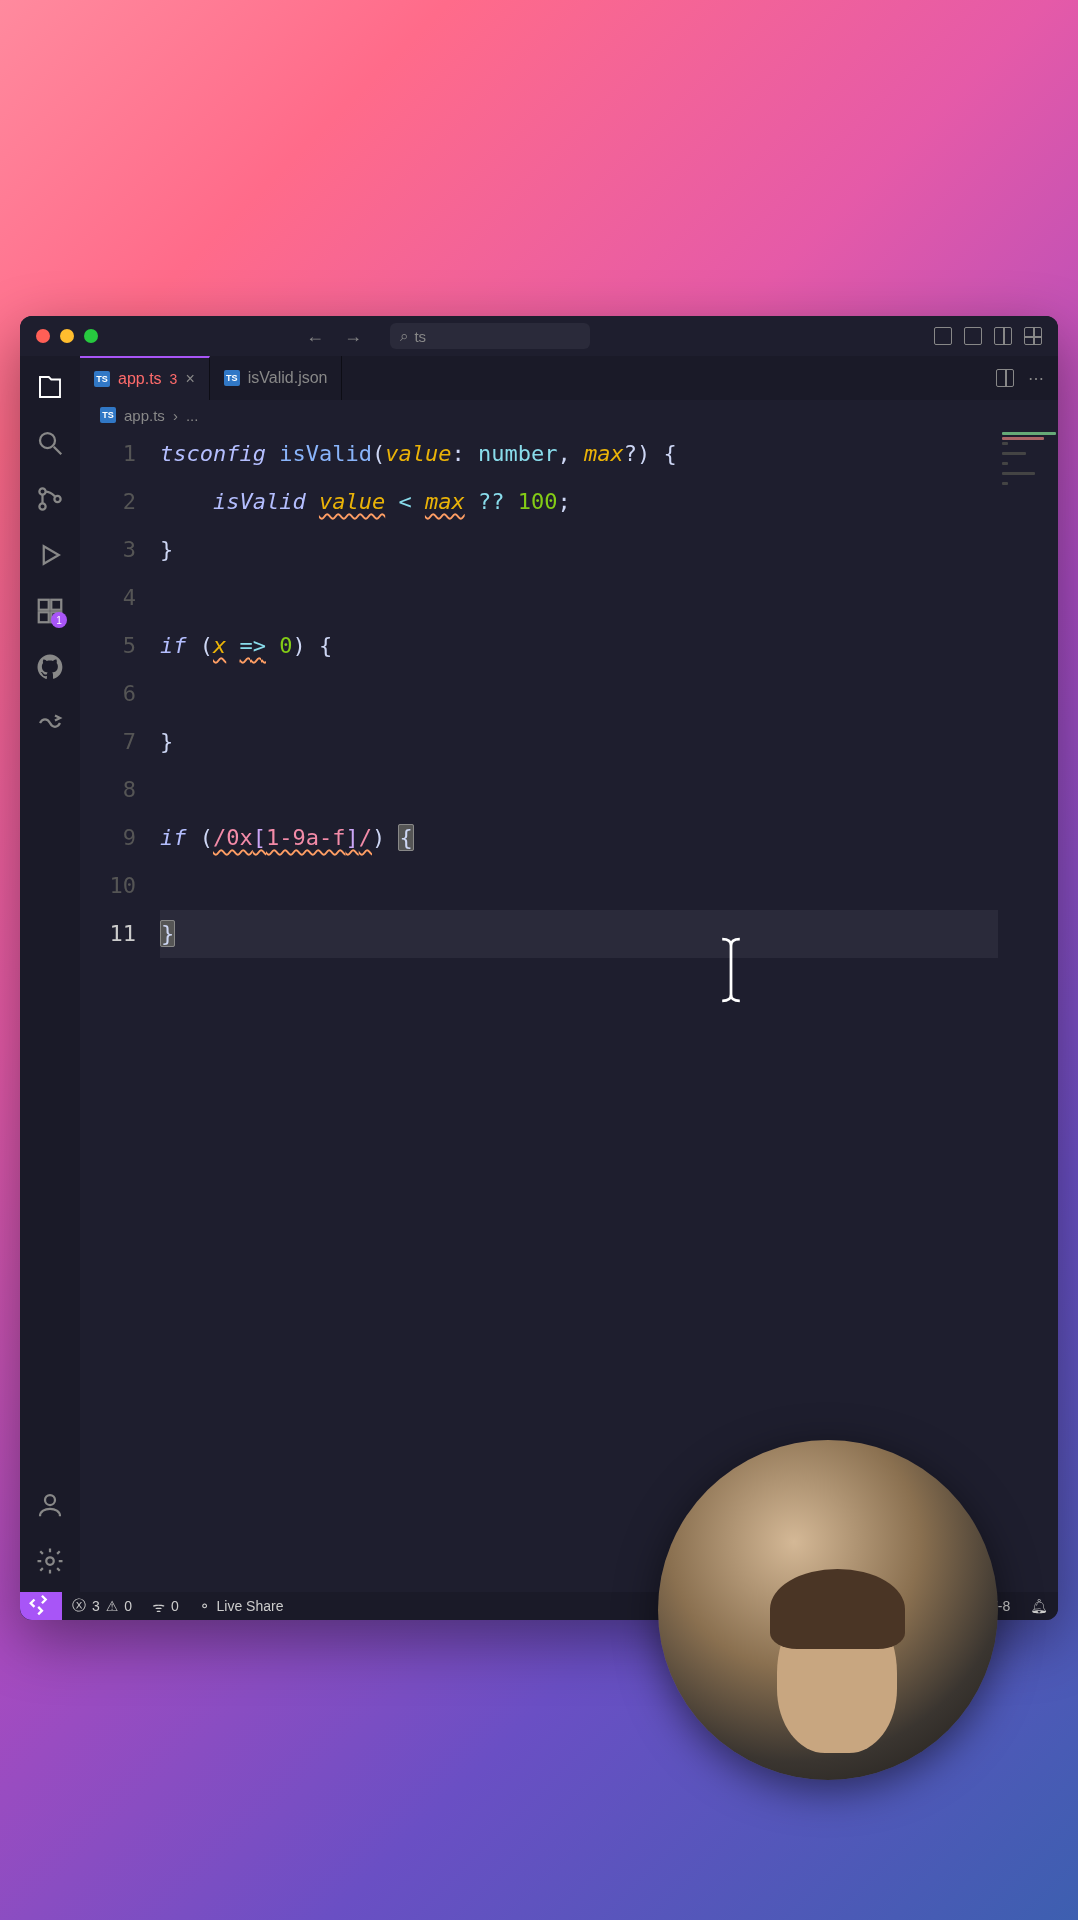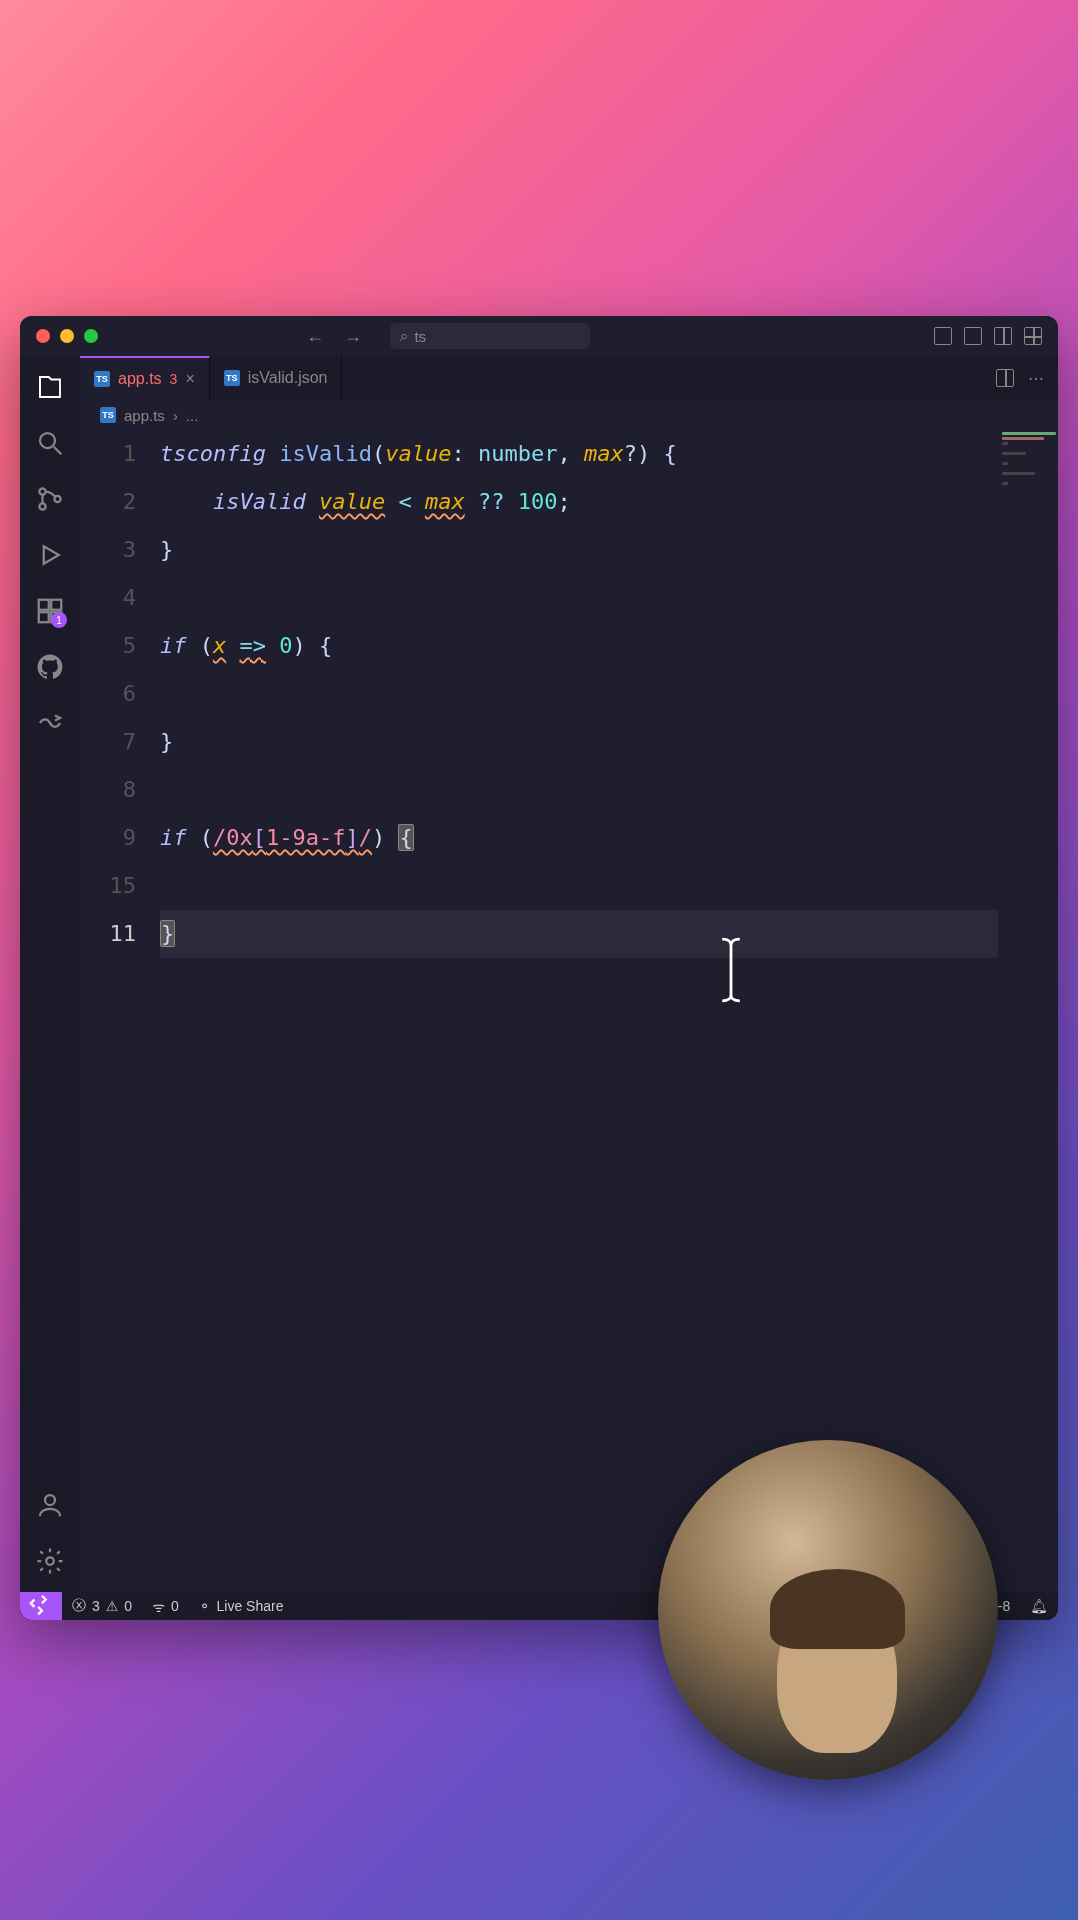--- a/index.html
+++ b/index.html
@@ -134,21 +134,21 @@
     color: #cdd6f4;
     position: relative;
   }
   .code-line { height: 48px; white-space: pre; position: relative; }
   .code-line.current { background: #2a2a3a; }
   .kw { color: #b4befe; font-style: italic; }
   .fn { color: #89b4fa; }
   .param { color: #eab308; font-style: italic; }
   .type { color: #89dceb; }
   .op { color: #89dceb; }
-  .num { color: #5eead4; margin-top: 46px; }
+  .num { color: #84cc16; margin-top: 46px; }
   .regex { color: #f38ba8; }
   .regex-bracket { color: #cba6f7; }
   .punc { color: #cdd6f4; }
   .brace-match { background: #555; border: 1px solid #888; border-radius: 2px; }
   .squiggle {
     text-decoration: underline wavy #ff9e64;
     text-decoration-thickness: 2px;
     text-underline-offset: 4px;
   }
 
@@ -343,21 +343,21 @@
         <div class="gutter" id="gutter">
             <div class="ln">1</div>
             <div class="ln">2</div>
             <div class="ln">3</div>
             <div class="ln">4</div>
             <div class="ln">5</div>
             <div class="ln">6</div>
             <div class="ln">7</div>
             <div class="ln">8</div>
             <div class="ln">9</div>
-            <div class="ln">15</div>
+            <div class="ln">10</div>
             <div class="ln current">11</div>
           </div>
         <div class="code" id="code">
           <div class="code-line"><span class="kw">tsconfig </span><span class="fn">isValid</span><span class="punc">(</span><span class="param">value</span><span class="punc">: </span><span class="type">number</span><span class="punc">, </span><span class="param">max</span><span class="punc">?</span><span class="punc">) {</span></div>
             <div class="code-line"><span class="punc">    </span><span class="kw">isValid </span><span class="param squiggle">value</span><span class="punc"> </span><span class="op">&lt;</span><span class="punc"> </span><span class="param squiggle">max</span><span class="punc"> </span><span class="op">??</span><span class="punc"> </span><span class="num">100</span><span class="punc">;</span></div>
             <div class="code-line"><span class="punc">}</span></div>
             <div class="code-line"></div>
             <div class="code-line"><span class="kw">if </span><span class="punc">(</span><span class="param squiggle">x</span><span class="punc"> </span><span class="op squiggle">=&gt;</span><span class="punc"> </span><span class="num">0</span><span class="punc">) {</span></div>
             <div class="code-line"></div>
             <div class="code-line"><span class="punc">}</span></div>

